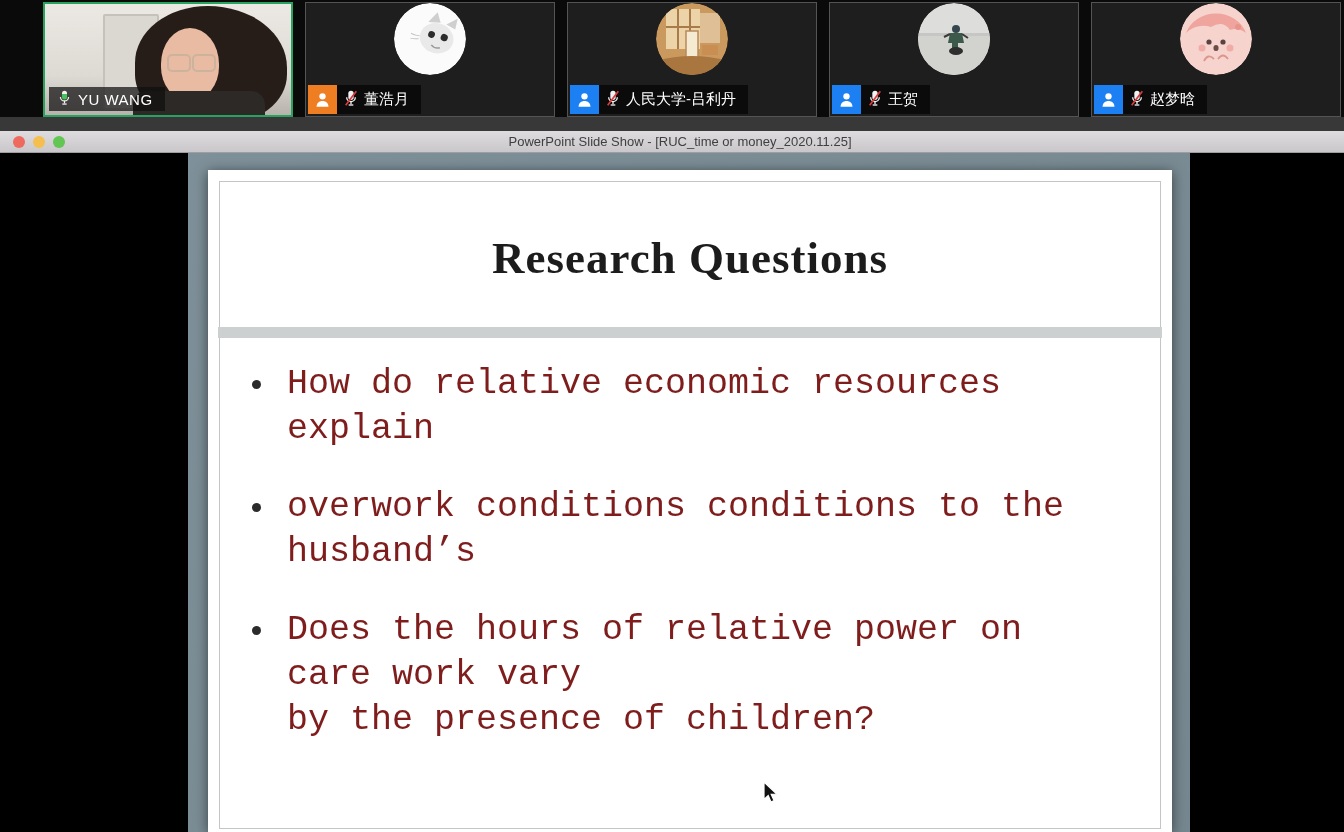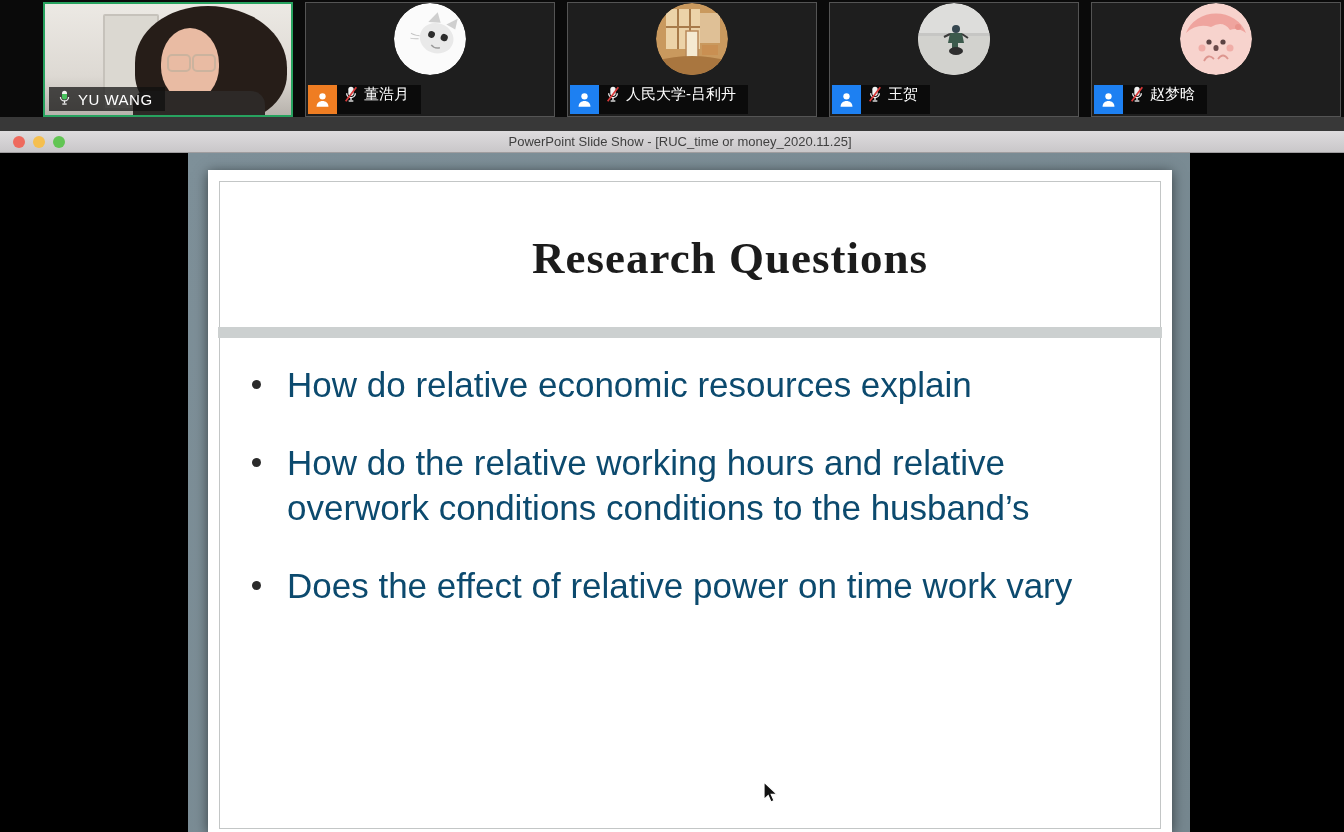--- a/index.html
+++ b/index.html
@@ -33,46 +33,46 @@
           border-radius:50%;overflow:hidden;}
 
   
   .plate1{position:absolute;left:4px;bottom:4px;height:24px;background:rgba(15,15,15,.72);
           display:flex;align-items:center;gap:6px;padding:0 12px 0 8px;}
   .plate1 .pname{color:#fff;font-size:15px;letter-spacing:.5px;}
   .pbadge{position:absolute;left:2px;bottom:2px;width:29px;height:29px;
           display:flex;align-items:center;justify-content:center;}
   .pbadge.orange{background:#ef7d22;} .pbadge.blue{background:#1d80f2;}
   .nbar{position:absolute;left:31px;bottom:2px;height:29px;background:#0b0b0b;
-        display:flex;align-items:flex-start;gap:5px;padding:0 12px 0 6px;white-space:nowrap;}
+        display:flex;align-items:center;gap:5px;padding:0 12px 0 6px;white-space:nowrap;}
   .nbar .pname{color:#fff;font-size:15px;}
 
   
   .titlebar{position:absolute;top:131px;left:0;width:1344px;height:22px;
             background:linear-gradient(#dedcde,#c9c7c9);border-bottom:1px solid #9f9d9f;box-sizing:border-box;}
   .traffic{position:absolute;top:5px;width:12px;height:12px;border-radius:50%;}
   .tr-red{left:13px;background:#ee6a5e;} .tr-yellow{left:33px;background:#f5bf4f;} .tr-green{left:53px;background:#62c554;}
   .win-title{position:absolute;top:0;left:0;width:100%;height:22px;line-height:22px;text-align:center;
              font-size:13px;color:#3f3f3f;padding-left:8px;}
 
   
   .showarea{position:absolute;top:153px;left:0;width:1344px;height:679px;background:#000;}
   .backdrop{position:absolute;left:188px;top:0;width:1002px;height:679px;
             background:linear-gradient(135deg,#7e9099 0%,#76878f 100%);}
   .slide{position:absolute;left:20px;top:17px;width:964px;height:662px;background:#ffffff;
          box-shadow:0 2px 12px rgba(0,0,0,.55);}
   .slide-frame{position:absolute;left:11px;right:11px;top:11px;bottom:3px;
                border:1px solid #c3c6c6;}
   .slide-title{position:absolute;top:62px;left:0;width:100%;text-align:center;
                font-family:"Liberation Serif",serif;font-weight:bold;font-size:45px;
-               color:#1c1c1c;letter-spacing:1px;padding-left:40px;}
+               color:#1c1c1c;letter-spacing:1px;}
   .slide-divider{position:absolute;left:10px;top:157px;width:944px;height:11px;background:#ccd0d0;}
   .slide-body{position:absolute;left:42px;top:192px;width:860px;}
   .bullet{position:relative;padding-left:37px;margin-bottom:33px;
-          font-family:Liberation Sans, sans-serif;font-size:35px;line-height:45px;color:#0c4a6e;}
+          font-family:Liberation Mono, monospace;font-size:35px;line-height:45px;color:#7f1d1d;}
   .bullet .dot{position:absolute;left:2px;top:18px;width:9px;height:9px;border-radius:50%;background:#2b2b2b;}
   .bline{display:block;}
 
   
   .cursor{position:absolute;left:758px;top:780px;}
 </style>
 </head>
 <body>
 
 <div class="screen">
@@ -262,26 +262,26 @@
         <div class="slide-frame"></div>
         <div class="slide-title">Research Questions</div>
         <div class="slide-divider"></div>
         <div class="slide-body">
           <div class="bullet">
             <span class="dot"></span>
             <span class="bline">How do relative economic resources explain</span>
           </div>
           <div class="bullet">
             <span class="dot"></span>
-            <span class="bline">How do the relative working hours and relative</span>
             <span class="bline">overwork conditions conditions to the husband’s</span>
           </div>
           <div class="bullet">
             <span class="dot"></span>
-            <span class="bline">Does the effect of relative power on time work vary</span>
+            <span class="bline">Does the hours of relative power on care work vary</span>
+            <span class="bline">by the presence of children?</span>
           </div>
         </div>
       </div>
     </div>
   </div>
 
   <div class="cursor">
     <svg width="22" height="24" viewBox="0 0 22 24">
       <path d="M6 2 L6 19.5 L10.2 15.6 L13 22 L16 20.6 L13.2 14.4 L19 14.2 Z" fill="#111" stroke="#fff" stroke-width="1.2"></path>
     </svg>

